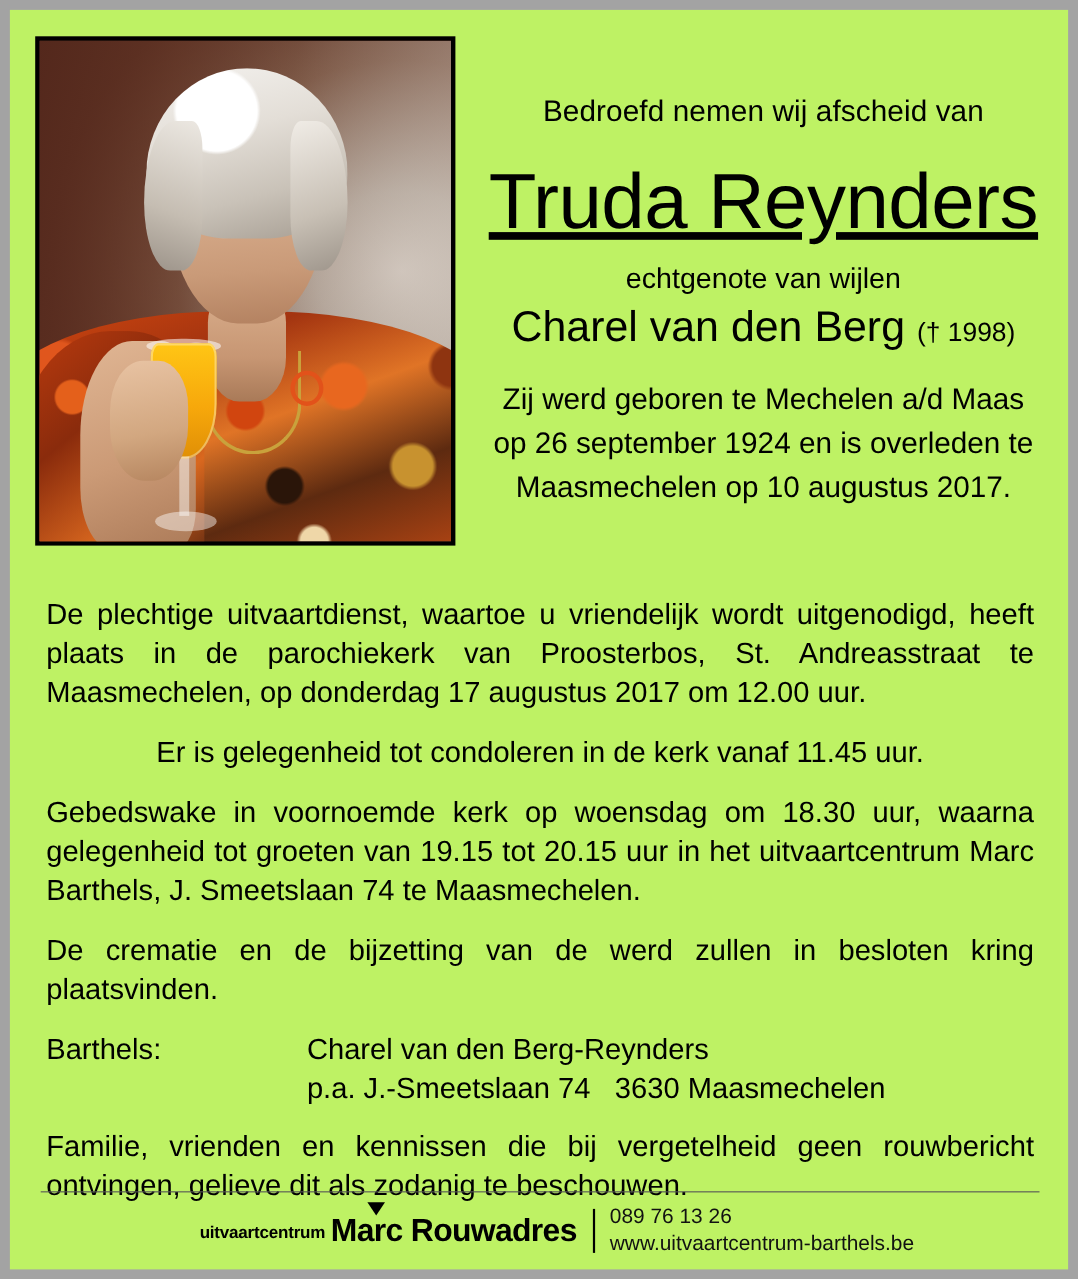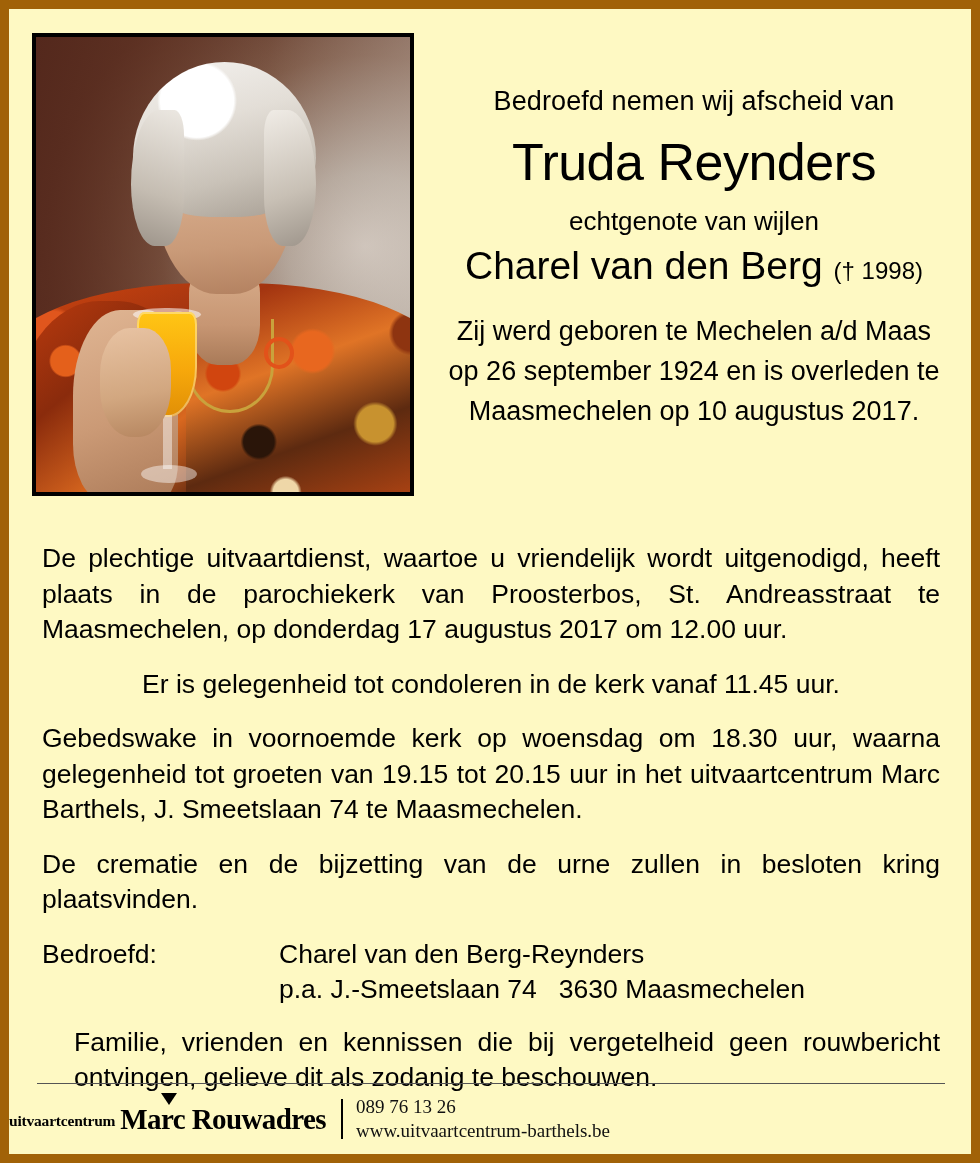--- a/index.html
+++ b/index.html
@@ -9,22 +9,22 @@
   }
   body {
     font-family: "Liberation Sans", sans-serif;
   }
 
   .page {
     position: relative;
     width: 980px;
     height: 1163px;
     box-sizing: border-box;
-    background: #fef9c3;
-    border: 9px solid #a16207;
+    background: #bef264;
+    border: 9px solid #a3a3a3;
     overflow: hidden;
   }
 
   
   .top-area {
     position: absolute;
     left: 0;
     top: 0;
     width: 962px;
     height: 495px;
@@ -285,24 +285,25 @@
     width: 530px;
     text-align: center;
     color: #000;
   }
   .intro-line {
     margin-top: 77px;
     font-size: 27px;
     letter-spacing: .1px;
   }
   .deceased-name {
-    margin-top: 18px;
-    font-size: 52px;
+    margin-top: 30px;
+    font-size: 71px;
     line-height: 1.05;
     letter-spacing: -.5px;
+    text-decoration: underline;
   }
   .spouse-label {
     margin-top: 16px;
     font-size: 26px;
   }
   .spouse-name {
     margin-top: 8px;
     font-size: 39px;
     line-height: 1.1;
   }
@@ -323,21 +324,21 @@
     top: 532px;
     width: 898px;
     color: #000;
     font-size: 26.5px;
     line-height: 1.34;
   }
   .para {
     margin: 0 0 19px 0;
     text-align: justify;
   }
-  .para.last { margin-bottom: 0; margin-left: 32px; }
+  .para.last { margin-bottom: 0; }
   .para.nojustify { text-align: center; }
 
   .address-block {
     display: flex;
     margin: 0 0 17px 0;
   }
   .address-label {
     width: 237px;
     flex: 0 0 237px;
   }
@@ -352,23 +353,22 @@
     width: 908px;
     height: 1px;
     background: #555555;
   }
   .footer {
     position: absolute;
     left: 0;
     top: 1086px;
     width: 822px;
     display: flex;
-    justify-content: flex-start;
+    justify-content: flex-end;
     align-items: center;
-    font-family: Liberation Serif, serif;
   }
   .logo {
     display: flex;
     align-items: flex-end;
     position: relative;
   }
   .logo-small {
     font-size: 15.5px;
     font-weight: bold;
     letter-spacing: -.2px;
@@ -452,24 +452,24 @@
         <div>op 26 september 1924 en is overleden te</div>
         <div>Maasmechelen op 10 augustus 2017.</div>
       </div>
     </div>
   </div>
 
   <div class="body-text">
     <p class="para">De plechtige uitvaartdienst, waartoe u vriendelijk wordt uitgenodigd, heeft plaats in de parochiekerk van Proosterbos, St. Andreasstraat te Maasmechelen, op donderdag 17 augustus 2017 om 12.00 uur.</p>
     <p class="para nojustify">Er is gelegenheid tot condoleren in de kerk vanaf 11.45 uur.</p>
     <p class="para">Gebedswake in voornoemde kerk op woensdag om 18.30 uur, waarna gelegenheid tot groeten van 19.15 tot 20.15 uur in het uitvaartcentrum Marc Barthels, J. Smeetslaan 74 te Maasmechelen.</p>
-    <p class="para">De crematie en de bijzetting van de urne zullen in besloten kring plaatsvinden.</p>
+    <p class="para">De crematie en de bijzetting van de werd zullen in besloten kring plaatsvinden.</p>
 
     <div class="address-block">
-      <div class="address-label">Bedroefd:</div>
+      <div class="address-label">Barthels:</div>
       <div class="address-lines">
         <div>Charel van den Berg-Reynders</div>
         <div>p.a. J.-Smeetslaan 74   3630 Maasmechelen</div>
       </div>
     </div>
 
     <p class="para last">Familie, vrienden en kennissen die bij vergetelheid geen rouwbericht ontvingen, gelieve dit als zodanig te beschouwen.</p>
   </div>
 
   <div class="footer-rule"></div>

